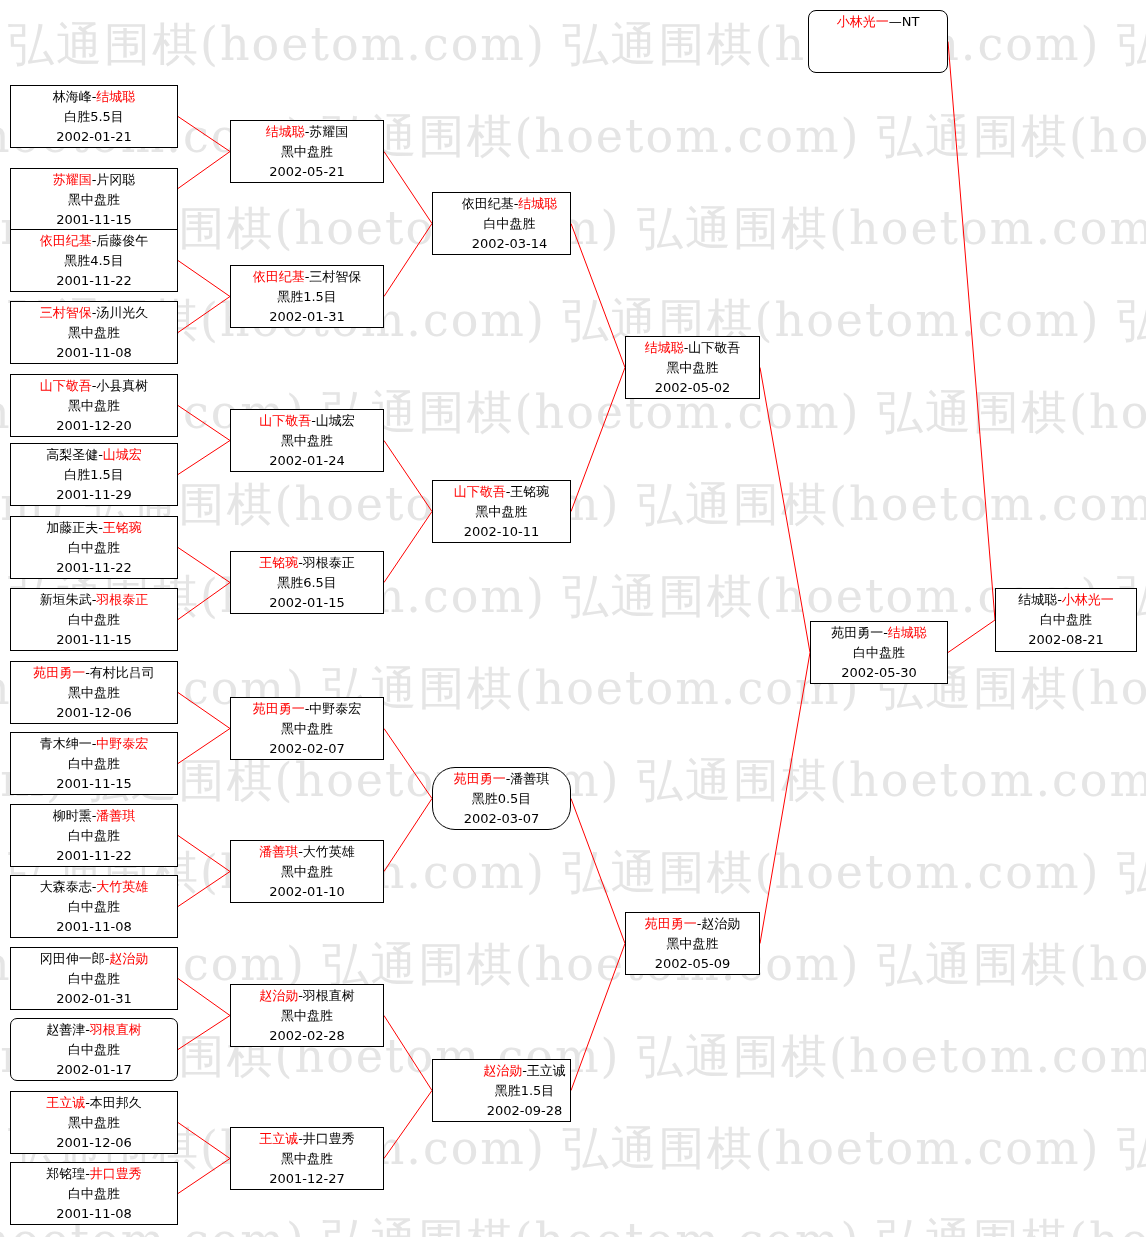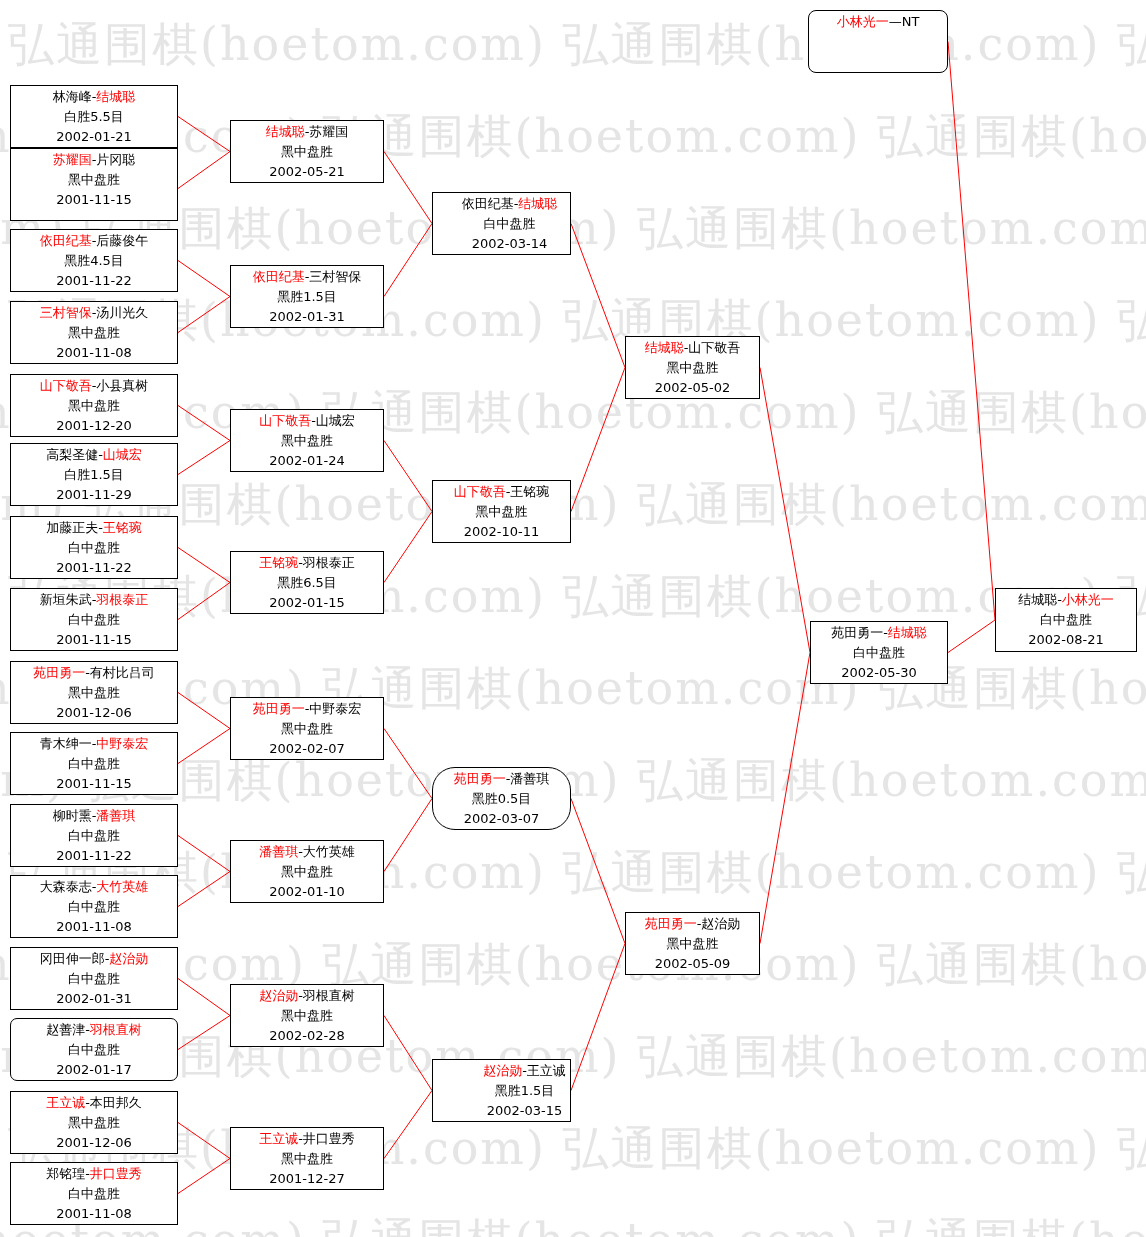--- a/index.html
+++ b/index.html
@@ -74,21 +74,21 @@
       <line x1="760" y1="367.5" x2="810" y2="652.5" stroke="#ff0000" stroke-width="1"></line>
       <line x1="760" y1="943.5" x2="810" y2="652.5" stroke="#ff0000" stroke-width="1"></line>
       <line x1="948" y1="652.5" x2="995" y2="620" stroke="#ff0000" stroke-width="1"></line>
       <line x1="948" y1="41.5" x2="995" y2="620" stroke="#ff0000" stroke-width="1"></line>
     </svg>
     <div class="match-box" style="left: 10px; top: 85px; width: 168px; height: 63px;">
       <div><span>林海峰</span><span>-</span><span class="red">结城聪</span></div>
       <div>白胜5.5目</div>
       <div>2002-01-21</div>
     </div>
-    <div class="match-box" style="left: 10px; top: 148px; width: 168px; height: 73px;">
+    <div class="match-box" style="left: 10px; top: 168px; width: 168px; height: 73px;">
       <div><span class="red">苏耀国</span><span>-</span><span>片冈聪</span></div>
       <div>黑中盘胜</div>
       <div>2001-11-15</div>
     </div>
     <div class="match-box" style="left: 10px; top: 229px; width: 168px; height: 63px;">
       <div><span class="red">依田纪基</span><span>-</span><span>后藤俊午</span></div>
       <div>黑胜4.5目</div>
       <div>2001-11-22</div>
     </div>
     <div class="match-box" style="left: 10px; top: 301px; width: 168px; height: 63px;">
@@ -207,21 +207,21 @@
       <div>2002-10-11</div>
     </div>
     <div class="match-box" style="left: 432px; top: 767px; width: 139px; height: 63px; border-radius: 23px;">
       <div><span class="red">苑田勇一</span><span>-</span><span>潘善琪</span></div>
       <div>黑胜0.5目</div>
       <div>2002-03-07</div>
     </div>
     <div class="match-box" style="left: 432px; top: 1059px; width: 139px; height: 63px; padding-left: 46px;">
       <div><span class="red">赵治勋</span><span>-</span><span>王立诚</span></div>
       <div>黑胜1.5目</div>
-      <div>2002-03-15</div>
+      <div>2002-09-28</div>
     </div>
     <div class="match-box" style="left: 625px; top: 336px; width: 135px; height: 63px;">
       <div><span class="red">结城聪</span><span>-</span><span>山下敬吾</span></div>
       <div>黑中盘胜</div>
       <div>2002-05-02</div>
     </div>
     <div class="match-box" style="left: 625px; top: 912px; width: 135px; height: 63px;">
       <div><span class="red">苑田勇一</span><span>-</span><span>赵治勋</span></div>
       <div>黑中盘胜</div>
       <div>2002-05-09</div>

